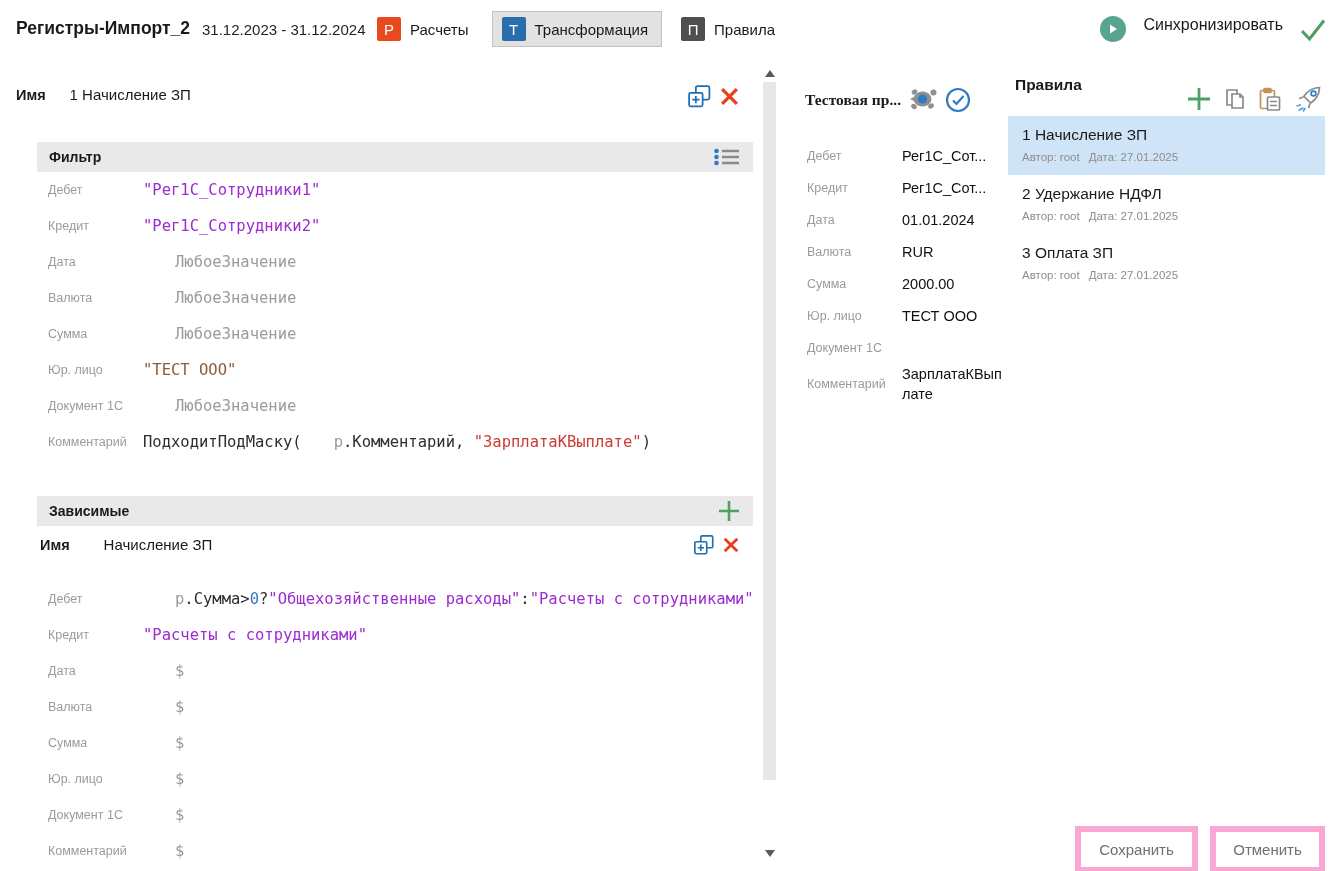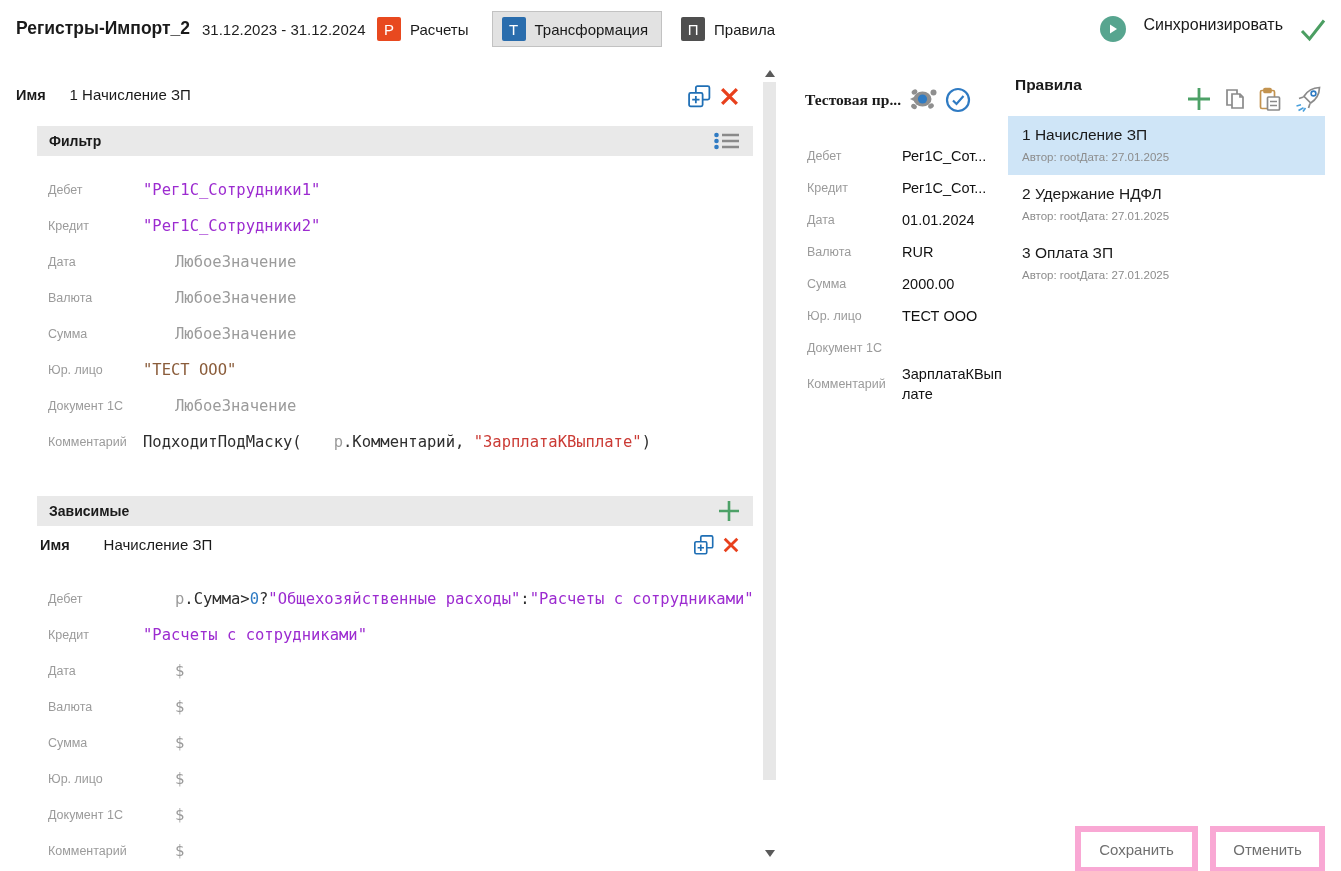--- a/index.html
+++ b/index.html
@@ -31,21 +31,21 @@
   .name-row .nm-value { font-size:15px; margin-left:24px; }
   .row-icons { position:absolute; right:0; top:-2px; display:flex; align-items:center; gap:7px; }
   .name-row-1 { left:16px; top:86px; width:724px; }
   .name-row-2 { left:40px; top:536px; width:700px; }
   .name-row-2 .nm-value { margin-left:34px; }
 
   .section-bar { position:absolute; left:37px; width:716px; height:30px; background:var(--section-header-bg,#e9e9e9);
                  display:flex; align-items:center; padding:0 12px; }
   .section-bar .sec-title { font-weight:700; font-size:14px; }
   .section-bar .sec-icon { margin-left:auto; display:flex; align-items:center; cursor:pointer; }
-  .bar-filter { top:126px; }
+  .bar-filter { top:142px; }
   .bar-dependents { top:496px; }
 
   .rows-block { position:absolute; left:37px; width:716px; }
   .rows-filter { top:172px; }
   .rows-dependents { top:581px; }
   .field-row { position:relative; height:36px; display:flex; align-items:center; }
   .field-label { position:absolute; left:11px; width:92px; font-size:12.5px; color:var(--dim-gray,#9b9b9b); }
   .field-value { position:absolute; left:106px; white-space:nowrap; }
   .mono { font-family:"DejaVu Sans Mono","Liberation Mono",monospace; font-size:15.5px; }
   .seg-purple { color:var(--str-purple,#9c2bd0); }
@@ -71,21 +71,21 @@
   .t-value { width:105px; font-size:14.5px; color:#111; line-height:20px; word-break:break-all; }
 
   
   .rules-title { position:absolute; left:1015px; top:76px; font-weight:700; font-size:15.5px; }
   .rules-toolbar { position:absolute; right:18px; top:84px; display:flex; align-items:center; gap:11px; }
   .rules-toolbar > span { display:flex; align-items:center; cursor:pointer; }
   .rules-list { position:absolute; left:1008px; top:116px; width:317px; }
   .rule-item { padding:10px 14px 12px 14px; cursor:pointer; }
   .rule-item.selected { background:var(--selected-item-bg,#cfe5f7); }
   .rule-title { font-size:15.5px; color:#1a1a1a; }
-  .rule-meta { margin-top:7px; font-size:11.5px; color:#8c8c8c; display:flex; }
+  .rule-meta { margin-top:7px; font-size:11.5px; color:#8c8c8c; display:flex; gap:9px; }
 
   
   .btn { position:absolute; top:826px; height:47px; background:#fff; border:6px solid #f9a8d4;
          color:#6f6f6f; font-size:15px; font-family:"Liberation Sans",sans-serif;
          display:flex; align-items:center; justify-content:center; cursor:pointer; }
   .btn-save { left:1075px; width:123px; }
   .btn-cancel { left:1210px; width:115px; }
 
   svg { display:block; }
 </style>

